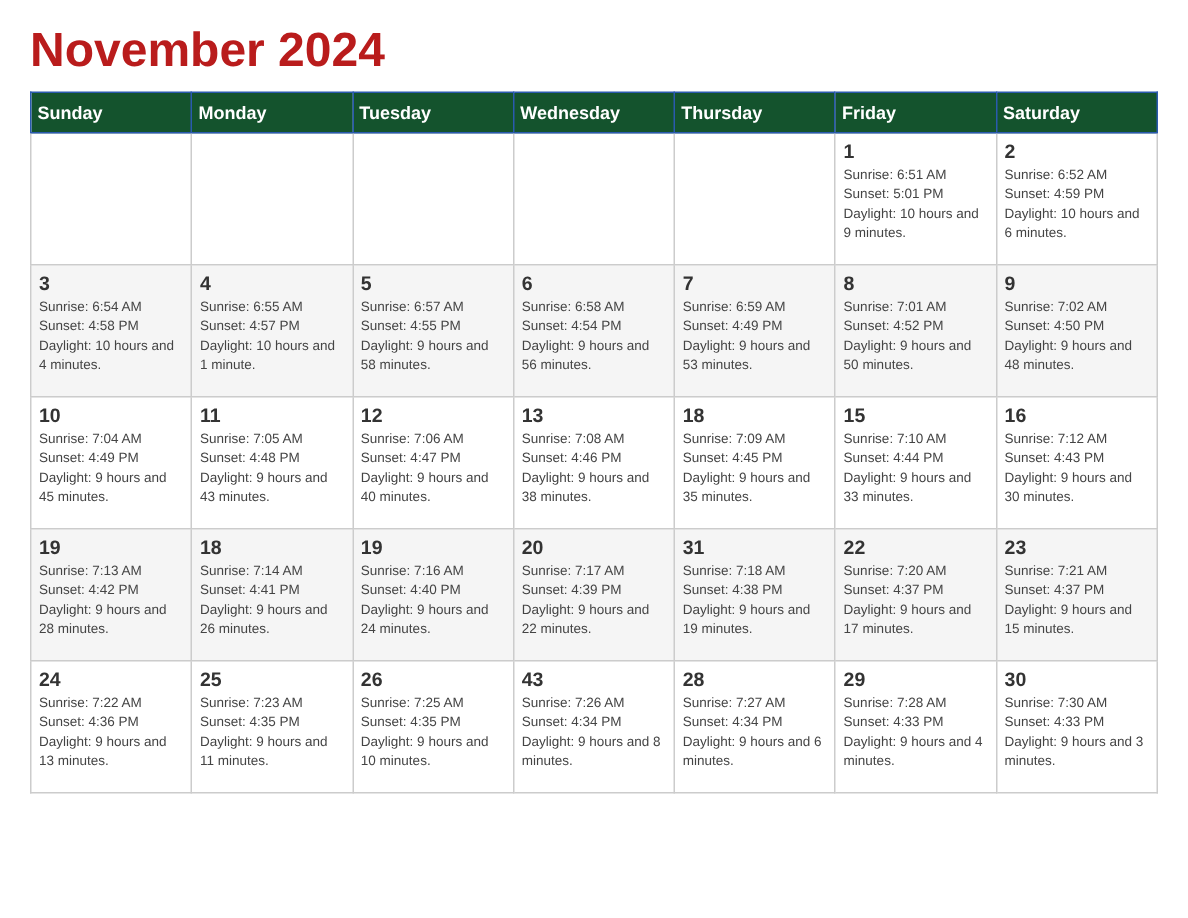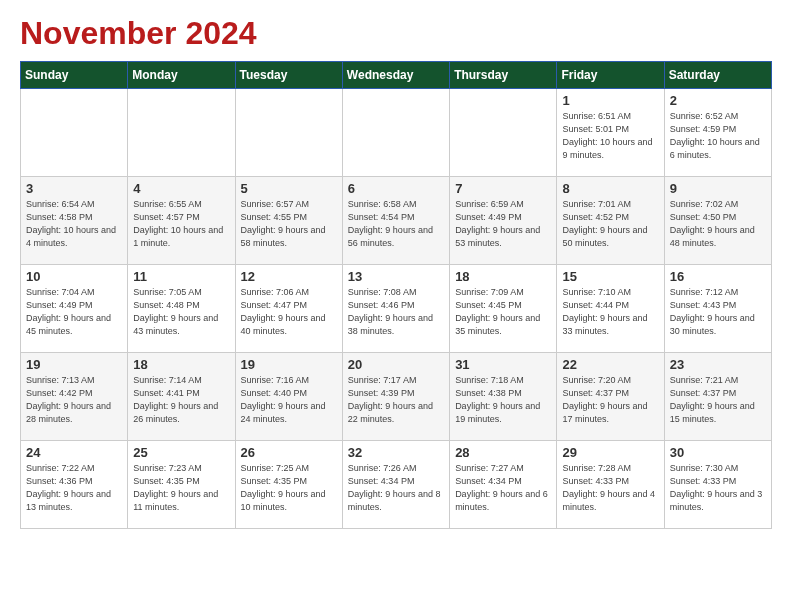--- a/index.html
+++ b/index.html
@@ -286,21 +286,21 @@
 Sunset: 4:35 PM
 Daylight: 9 hours and 11 minutes.</div>
         </td>
         <td>
           <span class="day-number">26</span>
           <div class="day-info">Sunrise: 7:25 AM
 Sunset: 4:35 PM
 Daylight: 9 hours and 10 minutes.</div>
         </td>
         <td>
-          <span class="day-number">32</span>
+          <span class="day-number">43</span>
           <div class="day-info">Sunrise: 7:26 AM
 Sunset: 4:34 PM
 Daylight: 9 hours and 8 minutes.</div>
         </td>
         <td>
           <span class="day-number">28</span>
           <div class="day-info">Sunrise: 7:27 AM
 Sunset: 4:34 PM
 Daylight: 9 hours and 6 minutes.</div>
         </td>

